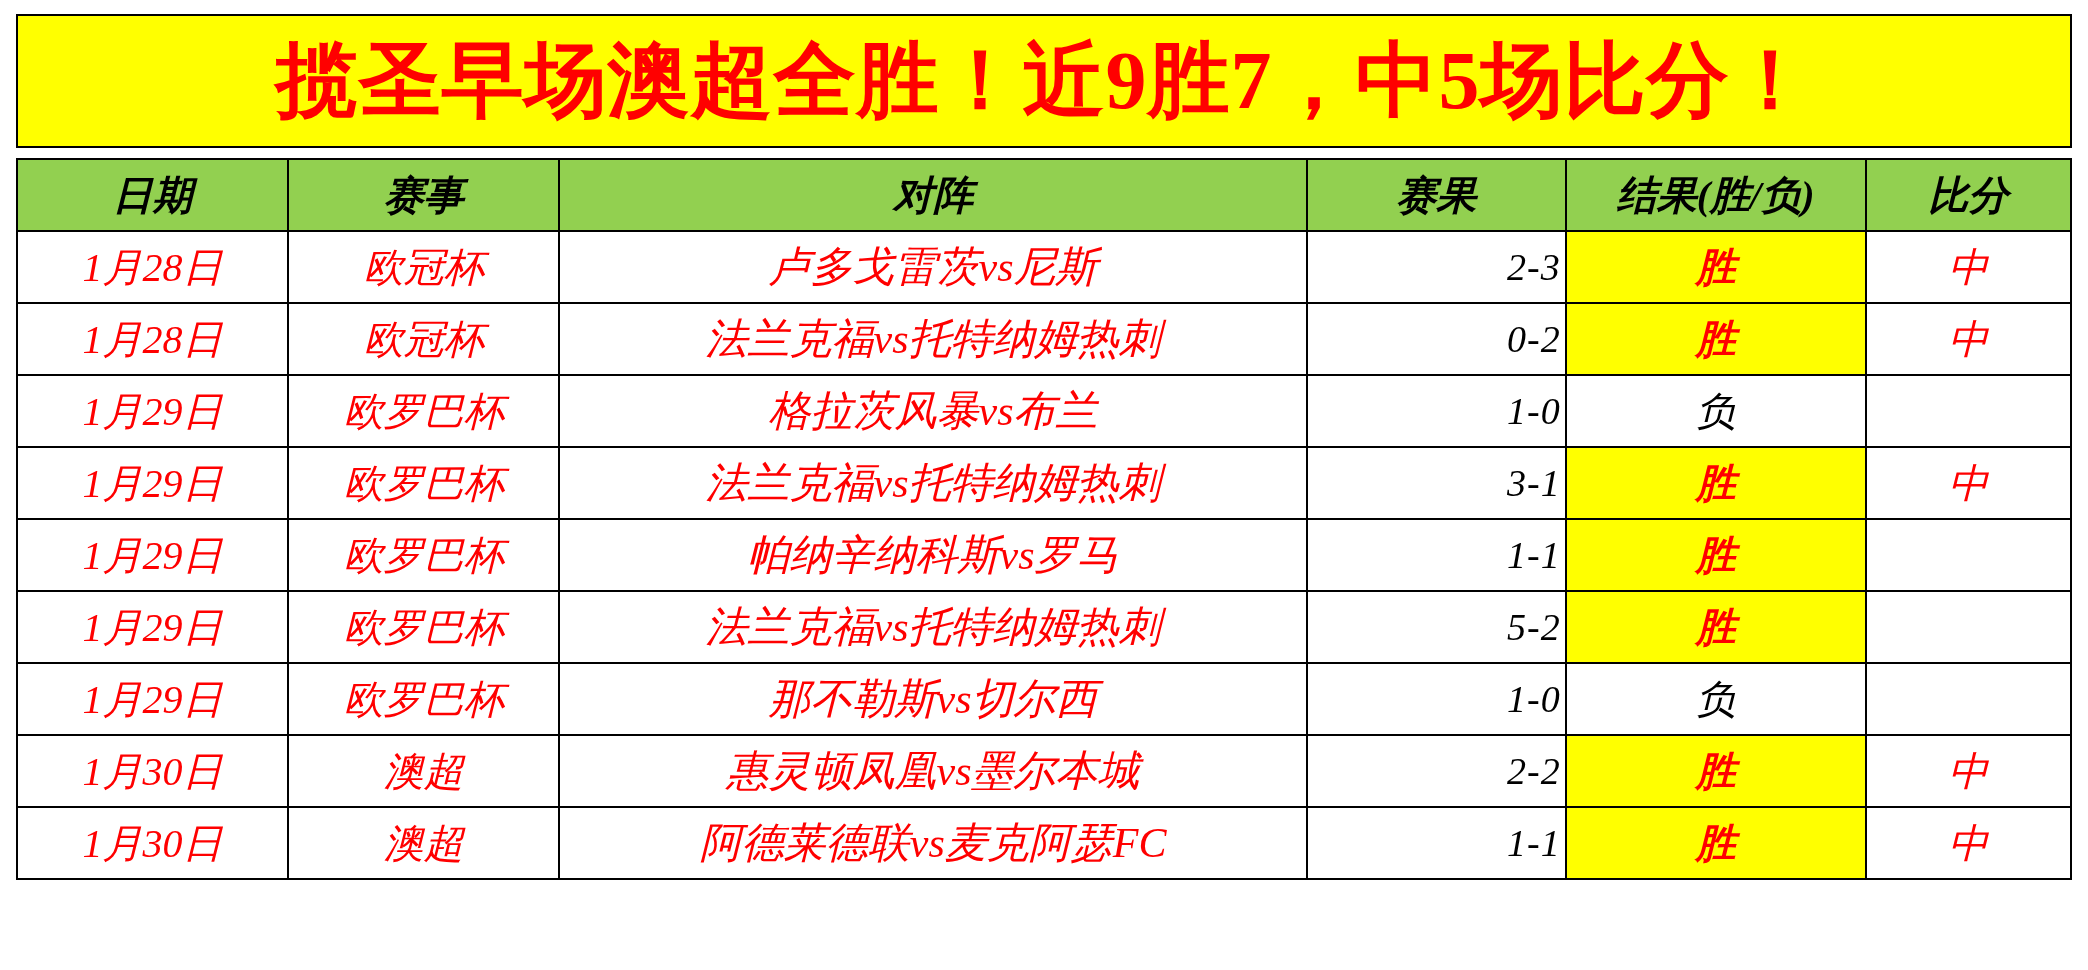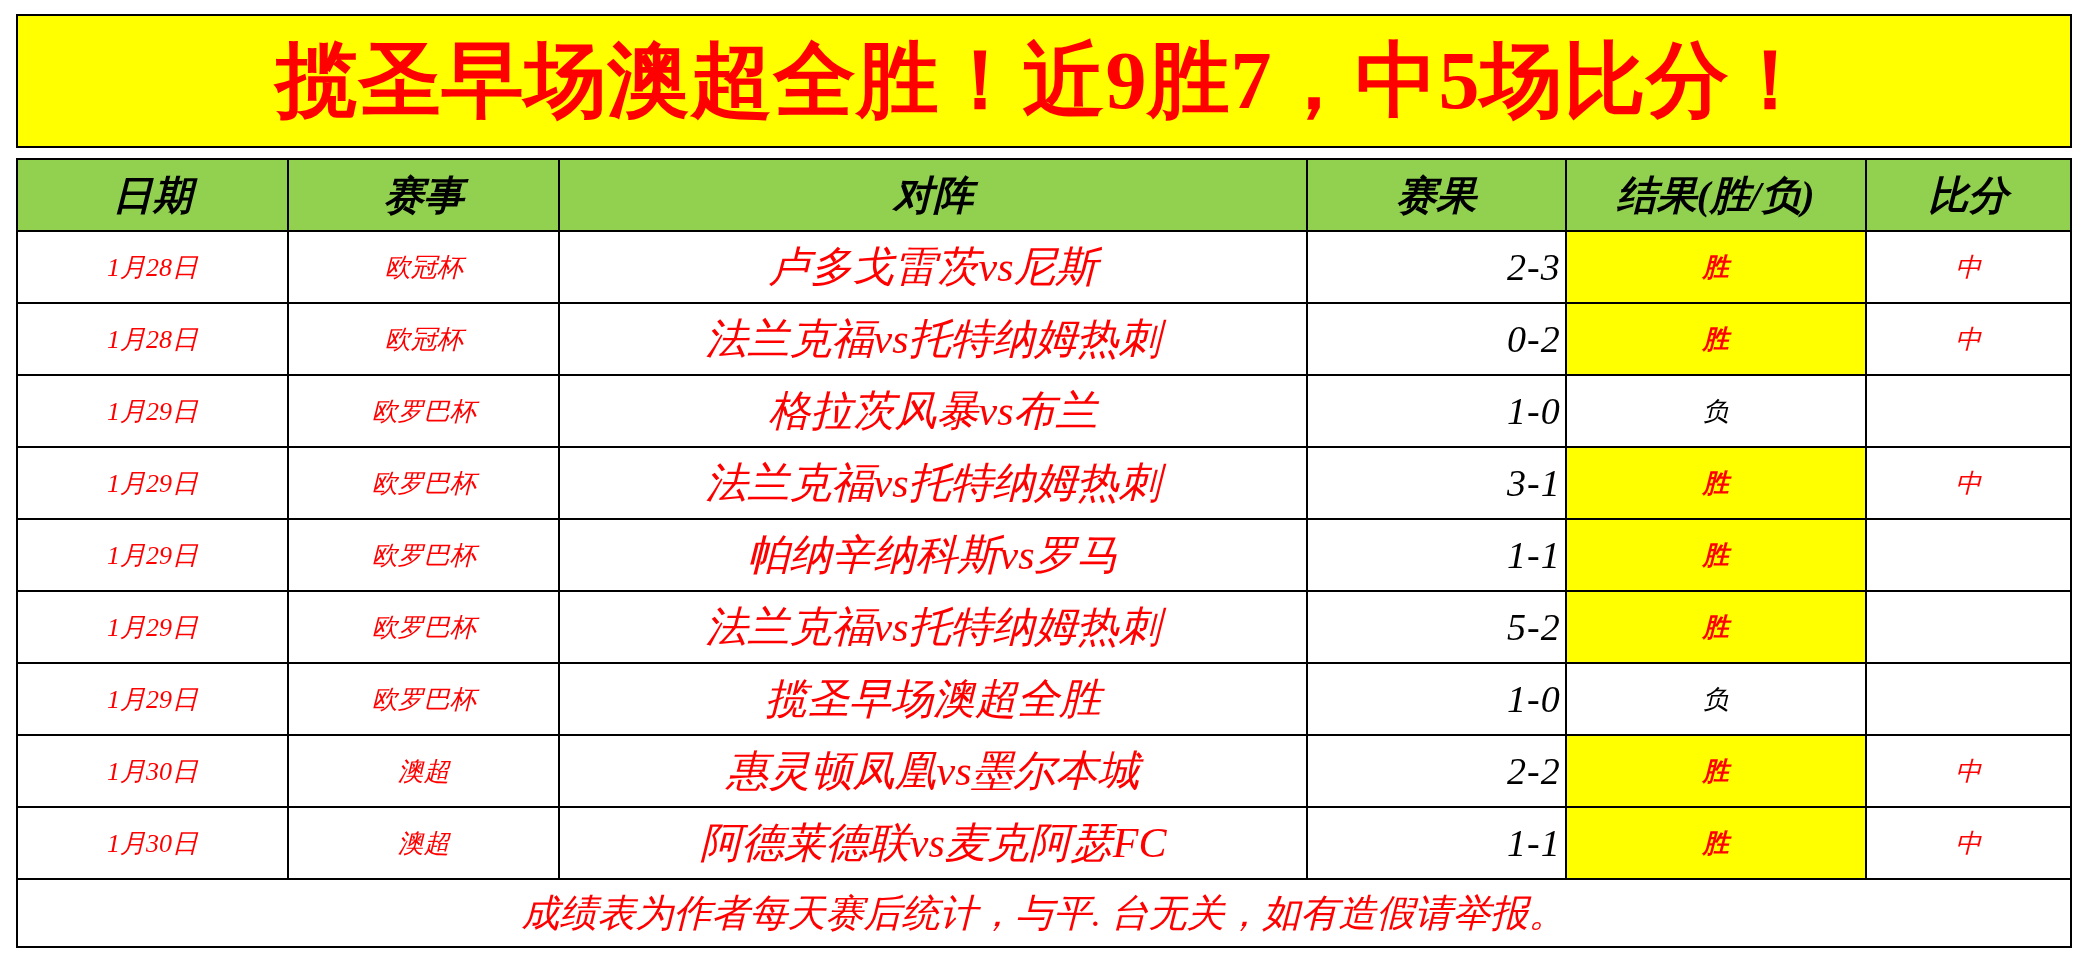--- a/index.html
+++ b/index.html
@@ -62,21 +62,21 @@
     font-weight: bold;
   }
   col.c-date    { width: 13.2%; }
   col.c-league  { width: 13.2%; }
   col.c-match   { width: 36.4%; }
   col.c-score   { width: 12.6%; }
   col.c-result  { width: 14.6%; }
   col.c-hit     { width: 10.0%; }
 
   td.cell {
-    font-size: 26px;
+    font-size: 40px;
     color: #ff0000;
     background: #ffffff;
   }
   td.cell.match {
     font-size: 42px;
   }
   td.cell.score {
     color: #000000;
     font-size: 38px;
     letter-spacing: 1px;
@@ -178,40 +178,37 @@
         <td class="cell date">1月29日</td>
         <td class="cell league">欧罗巴杯</td>
         <td class="cell match">法兰克福vs托特纳姆热刺</td>
         <td class="cell score">5-2</td>
         <td class="cell result win">胜</td>
         <td class="cell hit"></td>
       </tr>
       <tr>
         <td class="cell date">1月29日</td>
         <td class="cell league">欧罗巴杯</td>
-        <td class="cell match">揽圣早场澳超全胜</td>
+        <td class="cell match">那不勒斯vs切尔西</td>
         <td class="cell score">1-0</td>
         <td class="cell result loss">负</td>
         <td class="cell hit"></td>
       </tr>
       <tr>
         <td class="cell date">1月30日</td>
         <td class="cell league">澳超</td>
         <td class="cell match">惠灵顿凤凰vs墨尔本城</td>
         <td class="cell score">2-2</td>
         <td class="cell result win">胜</td>
         <td class="cell hit">中</td>
       </tr>
       <tr>
         <td class="cell date">1月30日</td>
         <td class="cell league">澳超</td>
         <td class="cell match">阿德莱德联vs麦克阿瑟FC</td>
         <td class="cell score">1-1</td>
         <td class="cell result win">胜</td>
         <td class="cell hit">中</td>
       </tr>
-      <tr class="footer-row">
-        <td colspan="6">成绩表为作者每天赛后统计，与平. 台无关，如有造假请举报。</td>
-      </tr>
     </tbody>
   </table>
 
 </div>
 
 </body></html>

